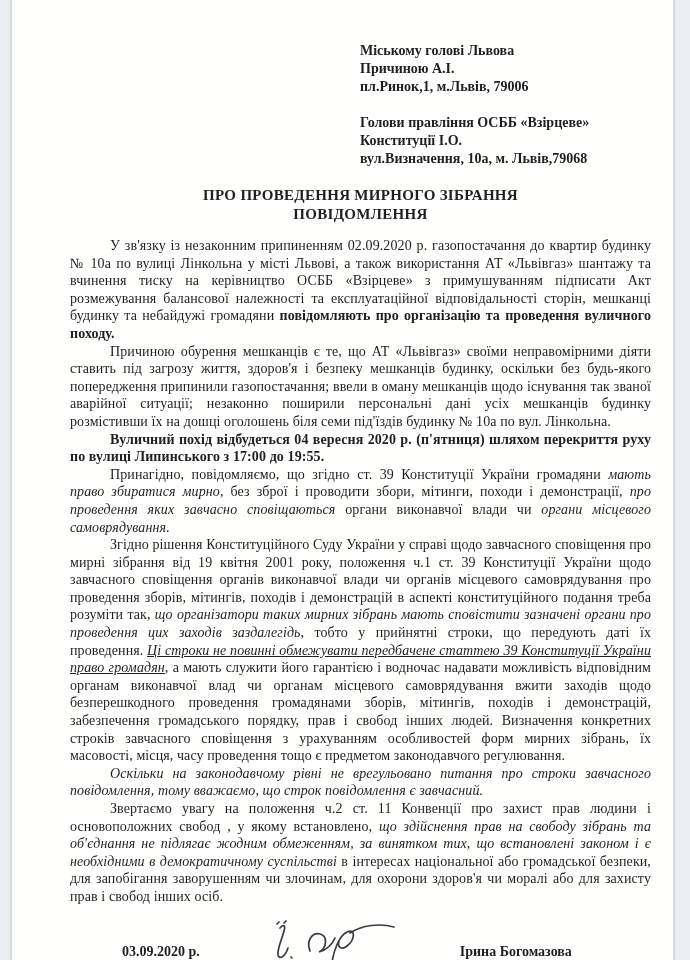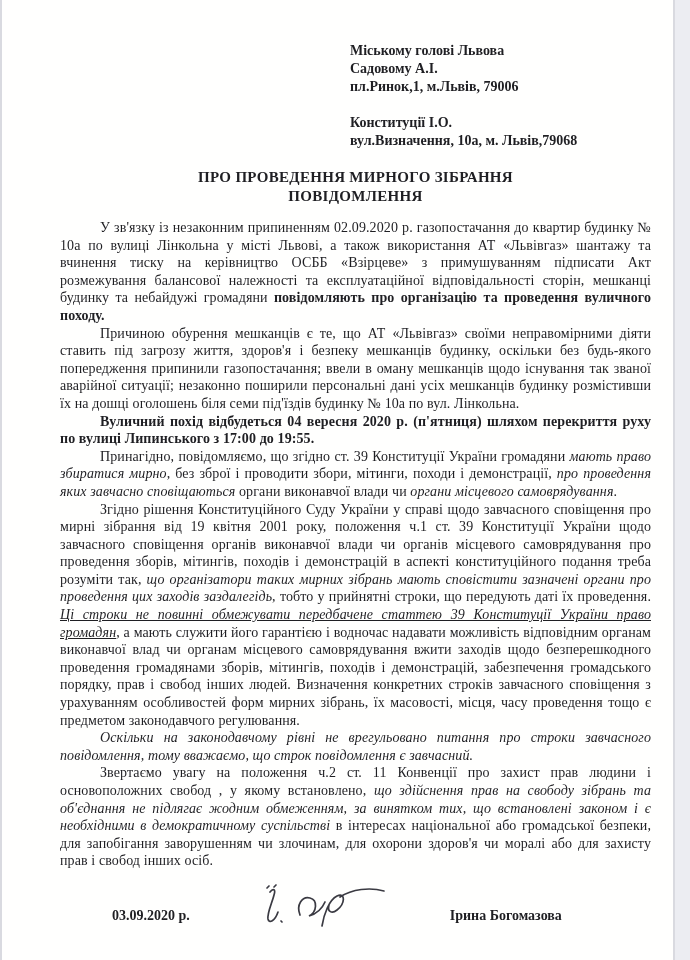--- a/index.html
+++ b/index.html
@@ -4,20 +4,21 @@
 <style>
   html, body {
     margin: 0; padding: 0;
     width: 690px; height: 960px;
     background: #ecedf2;
     font-family: "Liberation Serif", "DejaVu Serif", serif;
     overflow: hidden;
   }
   .paper {
     box-sizing: border-box;
+    margin-left: 10px;
     margin-right: 15px;
     height: 960px;
     background: #fffffe;
     border-left: 2px solid #d9dae0;
     border-right: 2px solid #d9dae0;
     padding: 42px 22px 0 58px;
     color: #1f1f23;
   }
   .addr-wrap { margin-left: 290px; }
   .addr-block { margin-bottom: 18px; }
@@ -70,24 +71,25 @@
   }
 </style>
 </head>
 <body>
 
 <div class="paper">
 
   <div class="addr-wrap">
       <div class="addr-block">
         <div class="addr-line bold">Міському голові Львова</div>
-        <div class="addr-line bold">Садовому А.І.</div>
+        <div class="addr-line bold">Причиною А.І.</div>
         <div class="addr-line">пл.Ринок,1, м.Львів, 79006</div>
       </div>
       <div class="addr-block">
+        <div class="addr-line bold">Голови правління ОСББ «Взірцеве»</div>
         <div class="addr-line bold">Конституції І.О.</div>
         <div class="addr-line">вул.Визначення, 10а, м. Львів,79068</div>
       </div>
     </div>
 
   <div class="title">
       <div>ПРО ПРОВЕДЕННЯ МИРНОГО ЗІБРАННЯ</div>
       <div>ПОВІДОМЛЕННЯ</div>
     </div>
 

